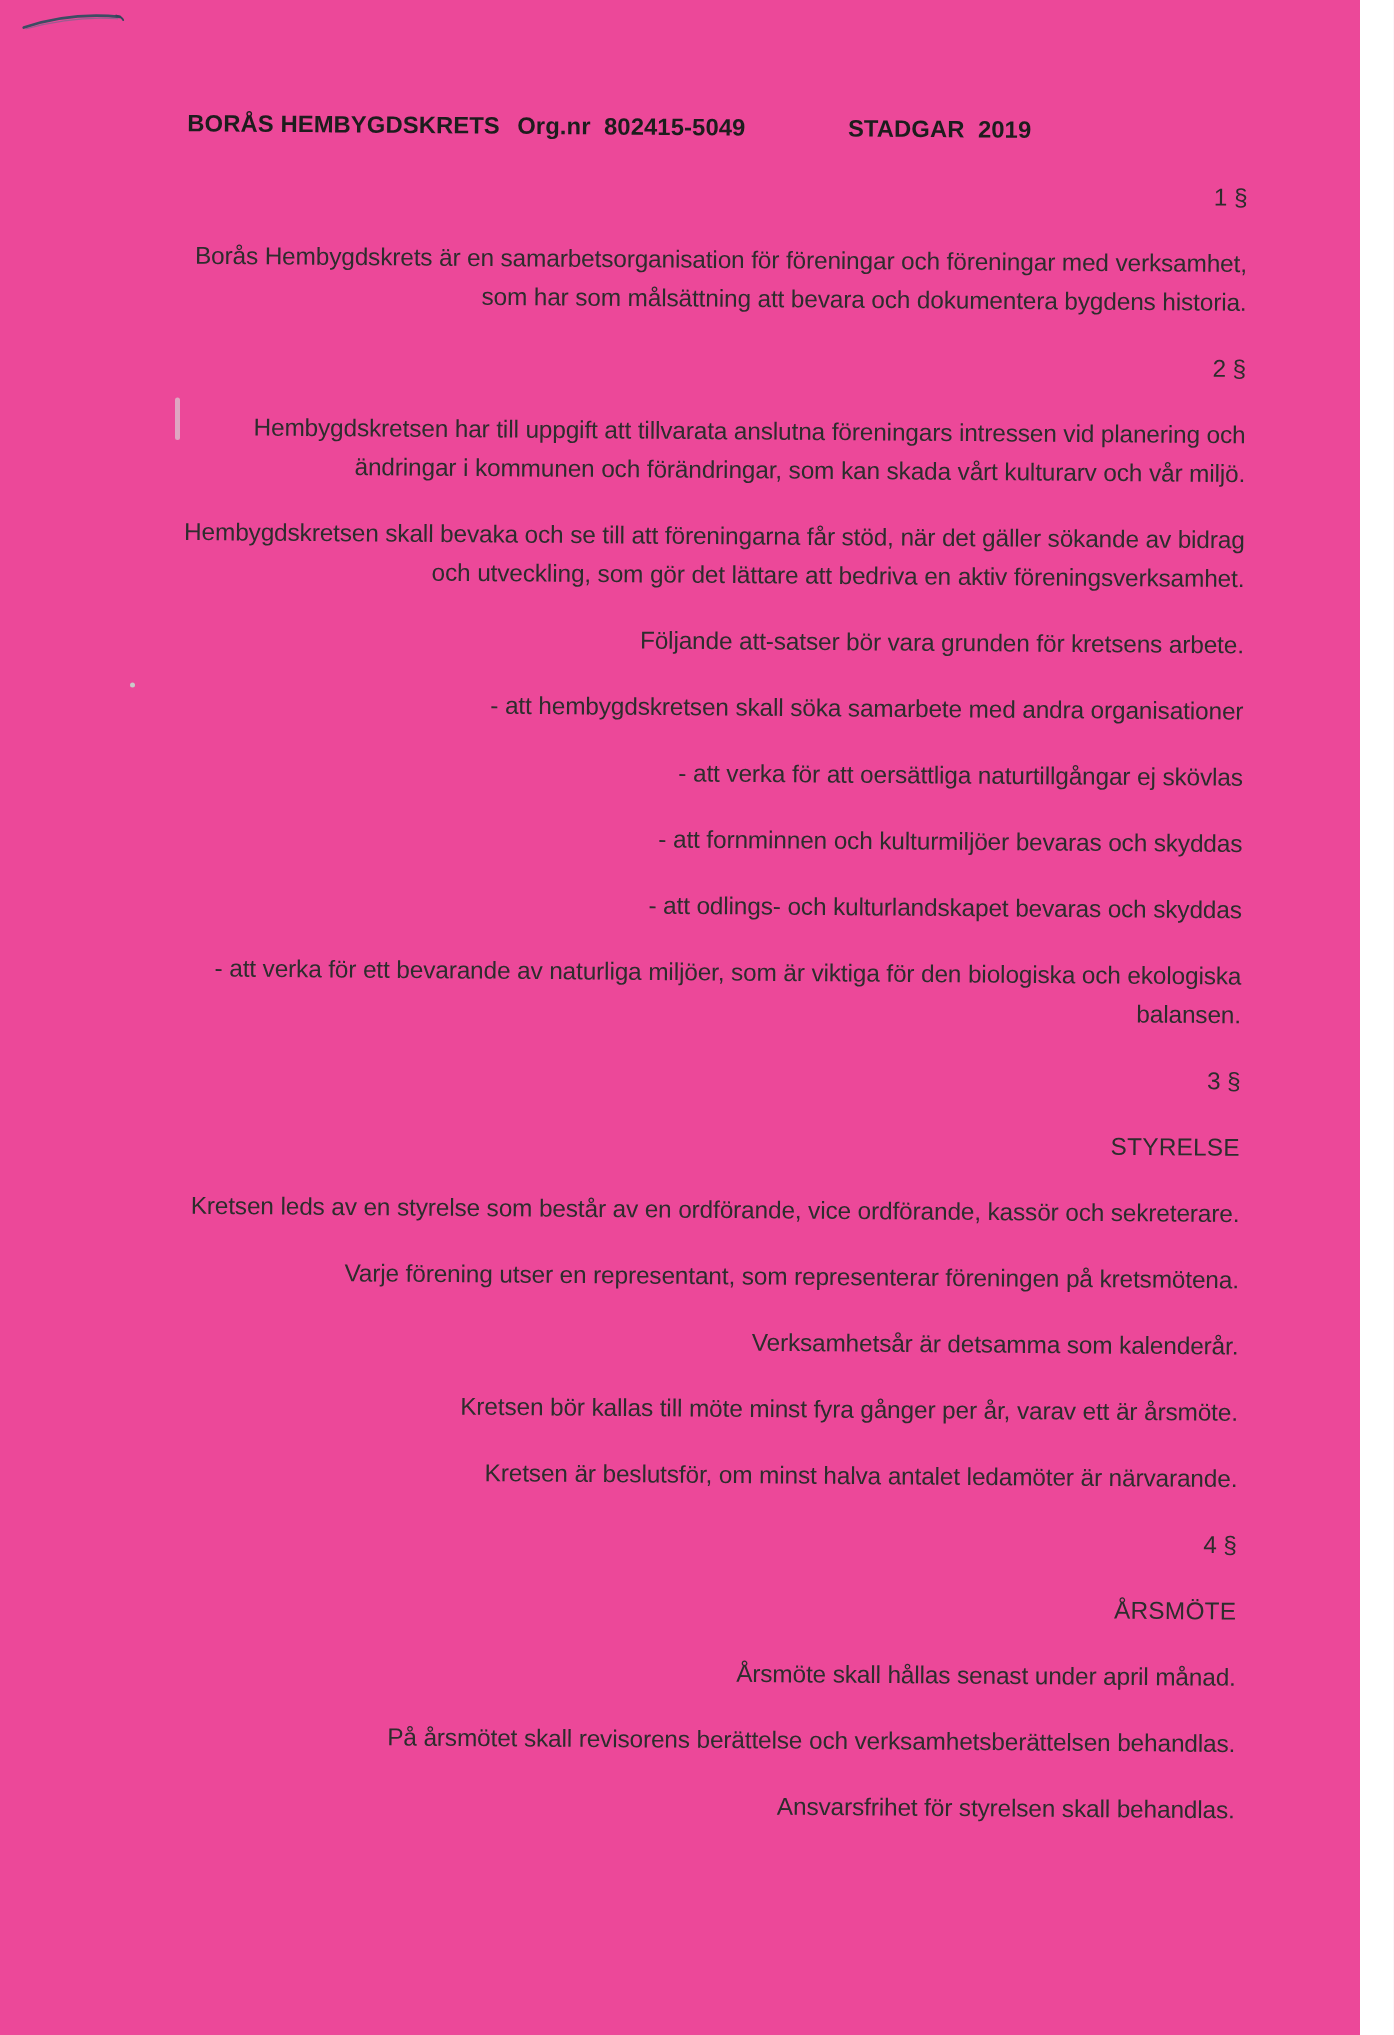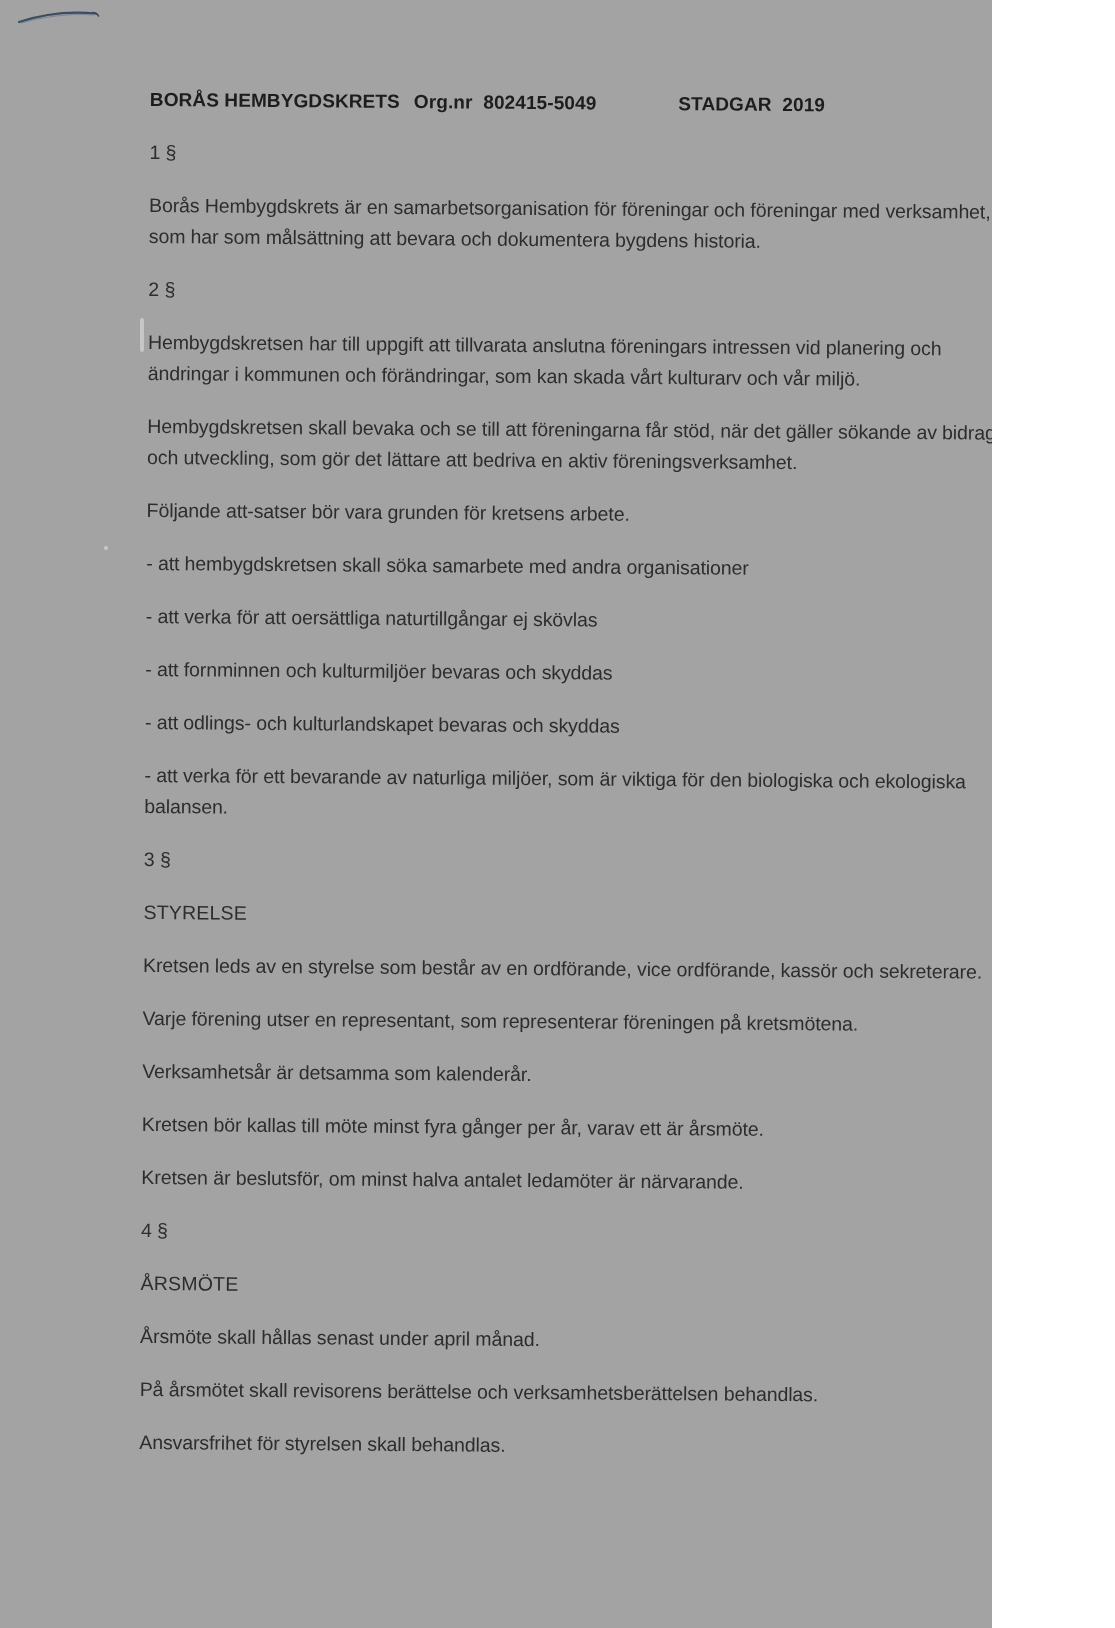--- a/index.html
+++ b/index.html
@@ -1,22 +1,23 @@
 <!DOCTYPE html>
 <html><head>
 <meta charset="utf-8">
 <style>
   html, body { margin: 0; padding: 0; background: #ffffff; }
   .page {
     position: relative;
-    width: 992px;
+    width: 1088px;
     height: 1628px;
-    background: #a3a3a3;
+    background: #ec4899;
     overflow: hidden;
     font-family: "Liberation Sans", sans-serif;
+    text-align: right;
   }
   .pen-stroke {
     position: absolute;
     left: 16px;
     top: 4px;
     width: 88px;
     height: 24px;
   }
   .artifact-bar {
     position: absolute;

